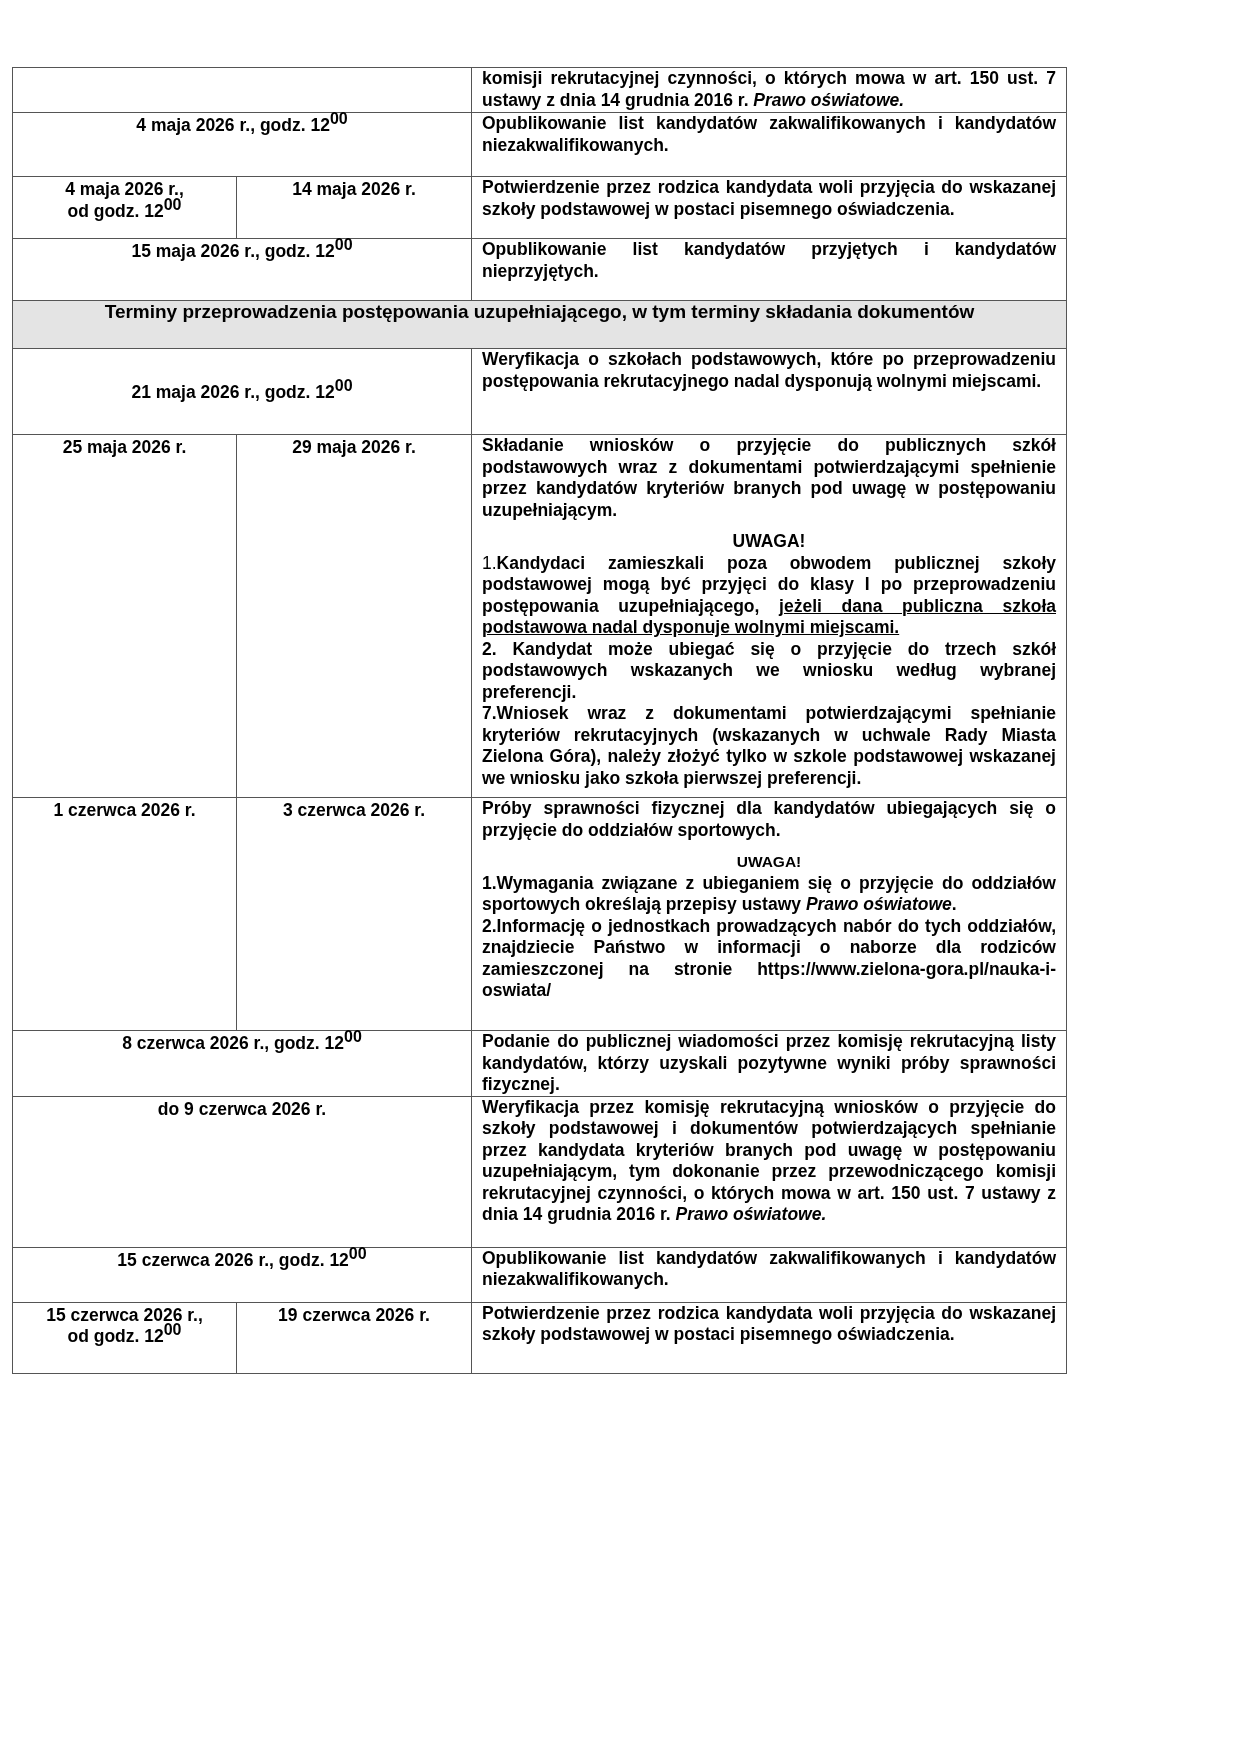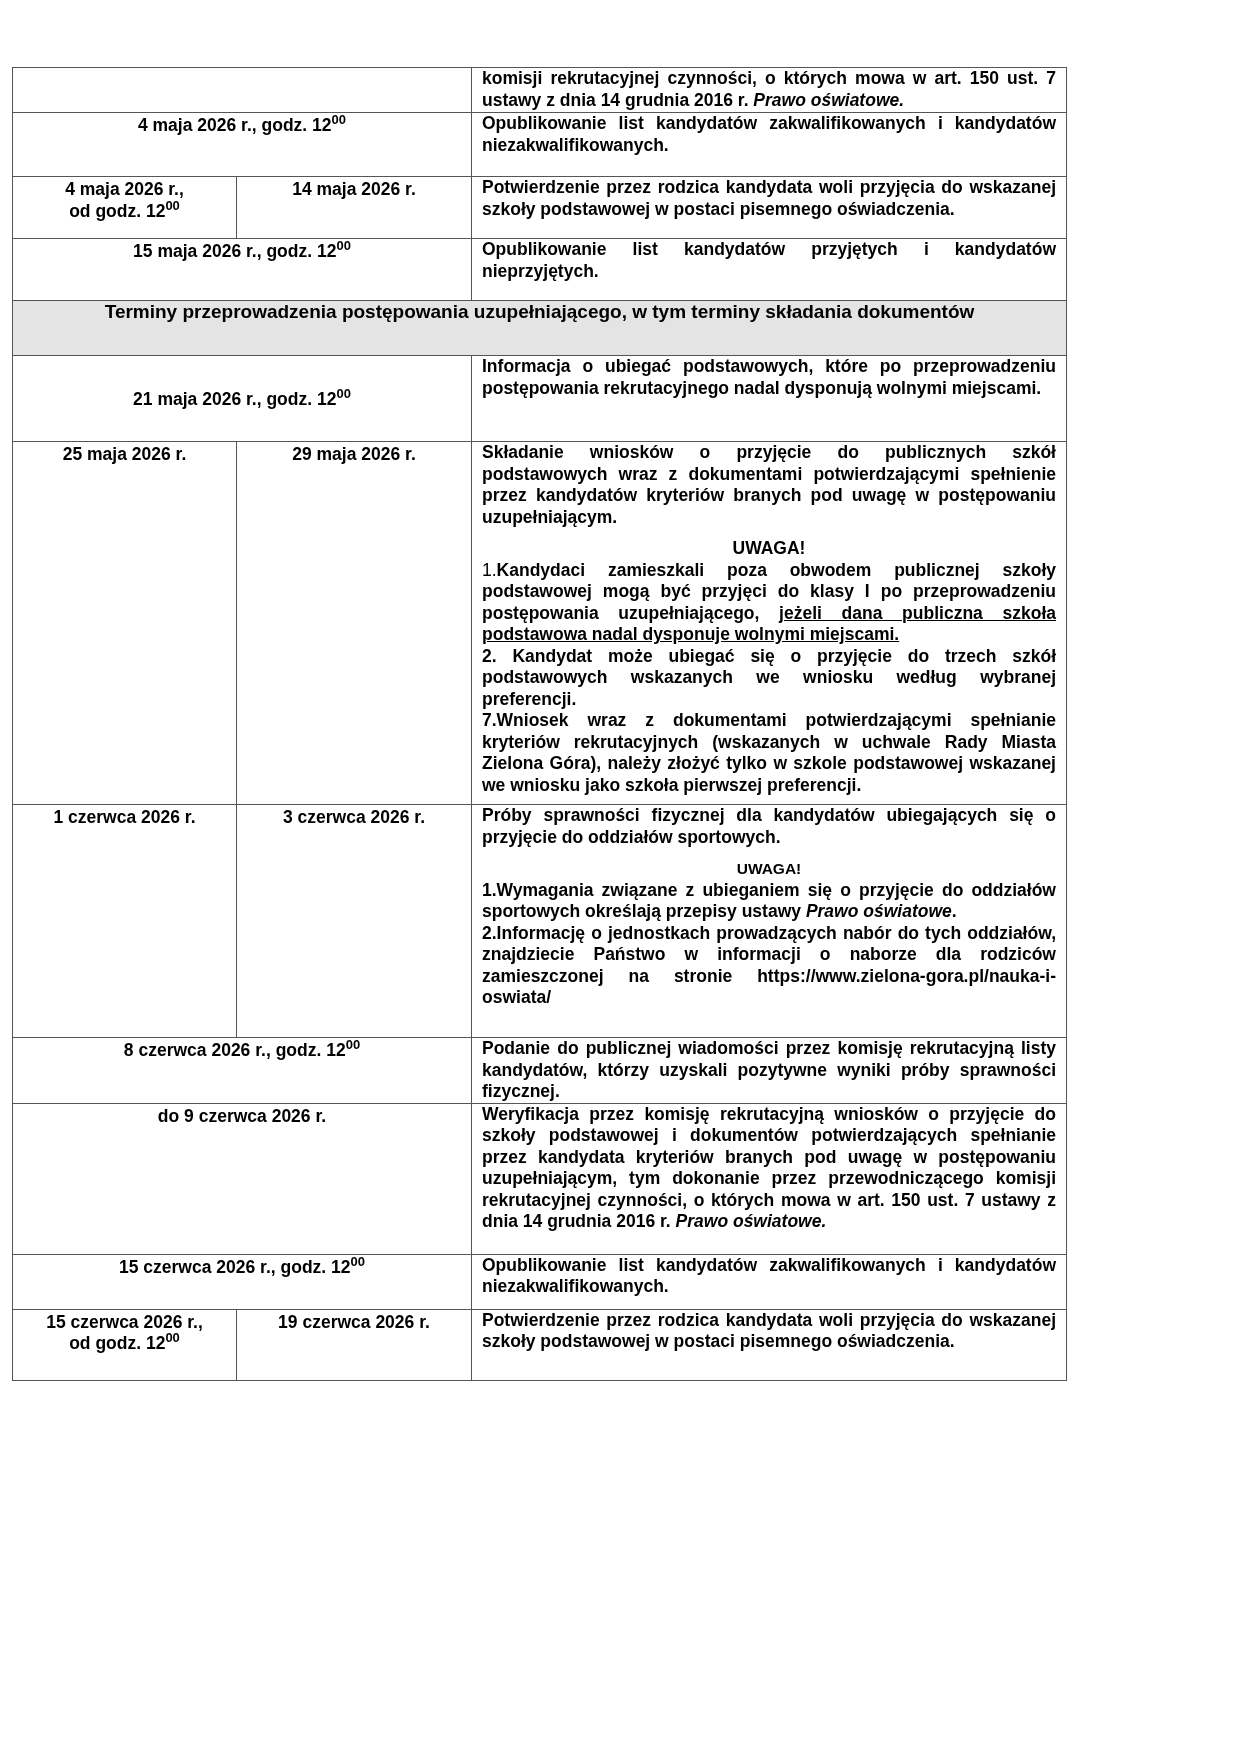--- a/index.html
+++ b/index.html
@@ -10,21 +10,21 @@
     font-weight: bold; font-size: 17.5px; line-height: 21.5px;
   }
   table.sched td { border: 1.5px solid #555; vertical-align: top; padding: 0; }
   .date { text-align: center; padding-top: 2px !important; }
   .desc { text-align: justify; padding: 0 10px 0 10px !important; }
   .desc .p { display: block; }
   .section td { background: #e4e4e4; text-align: center; font-size: 19px; vertical-align: middle; }
   .uwaga { display: block; text-align: center; margin-top: 10px; }
   .i { font-style: italic; }
   .u { text-decoration: underline; }
-  .sup { font-size: 13px; vertical-align: 7px; line-height: 0; }
+  .sup { font-size: 16px; vertical-align: 7px; line-height: 0; }
   .mid { vertical-align: middle !important; margin-left: 8px; }
   .normal { font-weight: normal; }
 </style>
 </head>
 <body>
 
 <table class="sched">
   <colgroup>
     <col style="width:224px">
       <col style="width:235px">
@@ -55,29 +55,29 @@
     <td class="desc">Potwierdzenie przez rodzica kandydata woli przyjęcia do wskazanej szkoły podstawowej w postaci pisemnego oświadczenia.</td>
   </tr>
 
   <tr style="height:62px">
     <td colspan="2" class="date">
       <span>15 maja 2026 r., godz. 12</span><span class="sup">00</span>
     </td>
     <td class="desc">Opublikowanie list kandydatów przyjętych i kandydatów nieprzyjętych.</td>
   </tr>
 
-  <tr class="section" style="height:55px">
+  <tr class="section" style="height:48px">
     <td colspan="3">Terminy przeprowadzenia postępowania uzupełniającego, w tym terminy składania dokumentów</td>
   </tr>
 
   <tr style="height:86px">
     <td colspan="2" class="date mid">
       <span>21 maja 2026 r., godz. 12</span><span class="sup">00</span>
     </td>
-    <td class="desc">Informacja o ubiegać podstawowych, które po przeprowadzeniu postępowania rekrutacyjnego nadal dysponują wolnymi miejscami.</td>
+    <td class="desc">Weryfikacja o szkołach podstawowych, które po przeprowadzeniu postępowania rekrutacyjnego nadal dysponują wolnymi miejscami.</td>
   </tr>
 
   <tr style="height:363px">
     <td class="date">25 maja 2026 r.</td>
     <td class="date">29 maja 2026 r.</td>
     <td class="desc">
       <span class="p">Składanie wniosków o przyjęcie do publicznych szkół podstawowych wraz z dokumentami potwierdzającymi spełnienie przez kandydatów kryteriów branych pod uwagę w postępowaniu uzupełniającym.</span>
       <span class="uwaga">UWAGA!</span>
       <span class="p"><span class="normal">1.</span><span>Kandydaci zamieszkali poza obwodem publicznej szkoły podstawowej mogą być przyjęci do klasy I po przeprowadzeniu postępowania uzupełniającego, </span><span class="u">jeżeli dana publiczna szkoła podstawowa nadal dysponuje wolnymi miejscami.</span></span>
       <span class="p">2. Kandydat może ubiegać się o przyjęcie do trzech szkół podstawowych wskazanych we wniosku według wybranej preferencji.</span>

